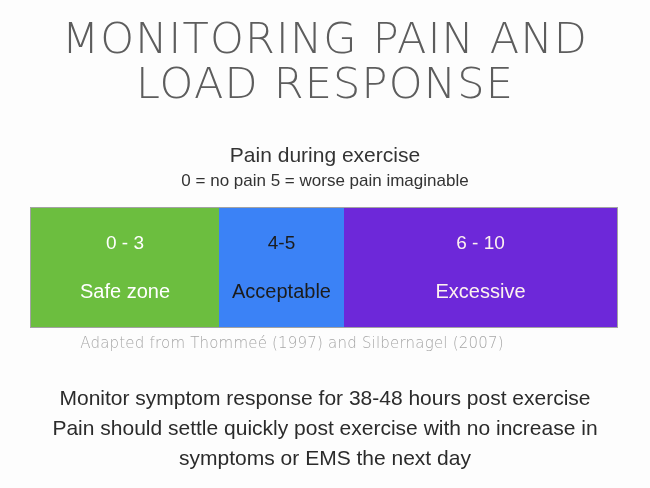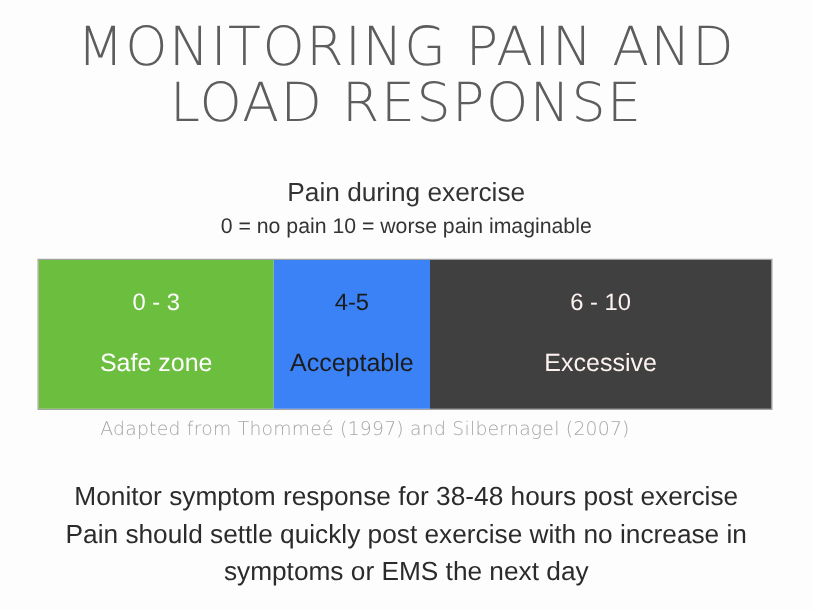--- a/index.html
+++ b/index.html
@@ -78,21 +78,21 @@
     position: relative;
     height: 100%;
     display: flex;
     flex-direction: column;
     align-items: center;
     justify-content: center;
     box-sizing: border-box;
   }
   .zone-green  { flex: 0 0 188px; background: #6cbe3f; }
   .zone-yellow { flex: 0 0 125px; background: #3b82f6; }
-  .zone-red    { flex: 1 1 auto;  background: #404040; }
+  .zone-red    { flex: 1 1 auto;  background: #6d28d9; }
 
   .zone-range {
     font-family: Liberation Sans, sans-serif;
     font-size: 19px;
     line-height: 22px;
     margin-bottom: 26px;
     white-space: nowrap;
   }
   .zone-label {
     font-family: "Liberation Sans", sans-serif;
@@ -141,21 +141,21 @@
 
 <div id="slide">
 
   <div class="title-block">
     <div class="title-line">MONITORING PAIN AND</div>
     <div class="title-line">LOAD RESPONSE</div>
   </div>
 
   <div class="subtitle-block">
     <div class="subtitle-main">Pain during exercise</div>
-    <div class="subtitle-sub">0 = no pain 10 = worse pain imaginable</div>
+    <div class="subtitle-sub">0 = no pain 5 = worse pain imaginable</div>
   </div>
 
   <div class="scale-bar">
 
     <div class="zone zone-green">
       <div class="zone-range txt-light">0 - 3</div>
       <div class="zone-label txt-light">Safe zone</div>
     </div>
 
     <div class="zone zone-yellow">

